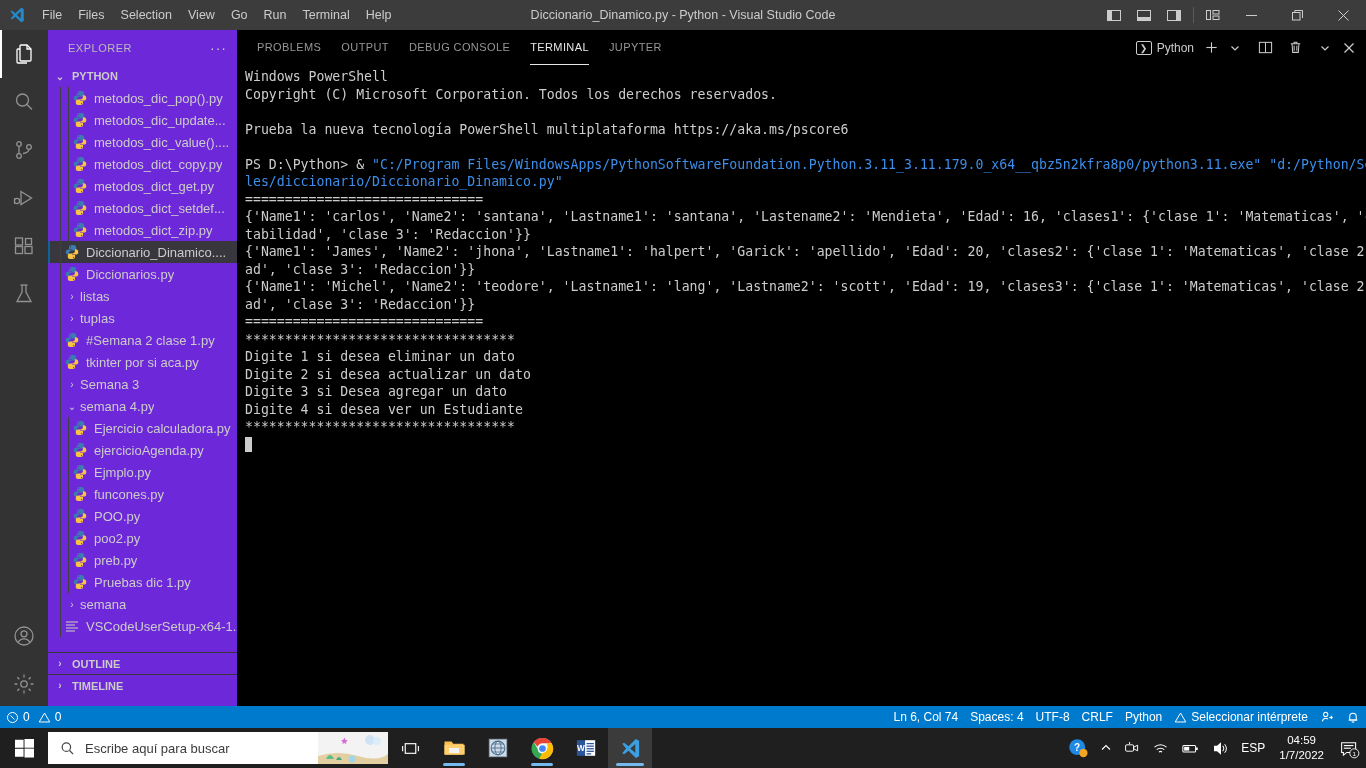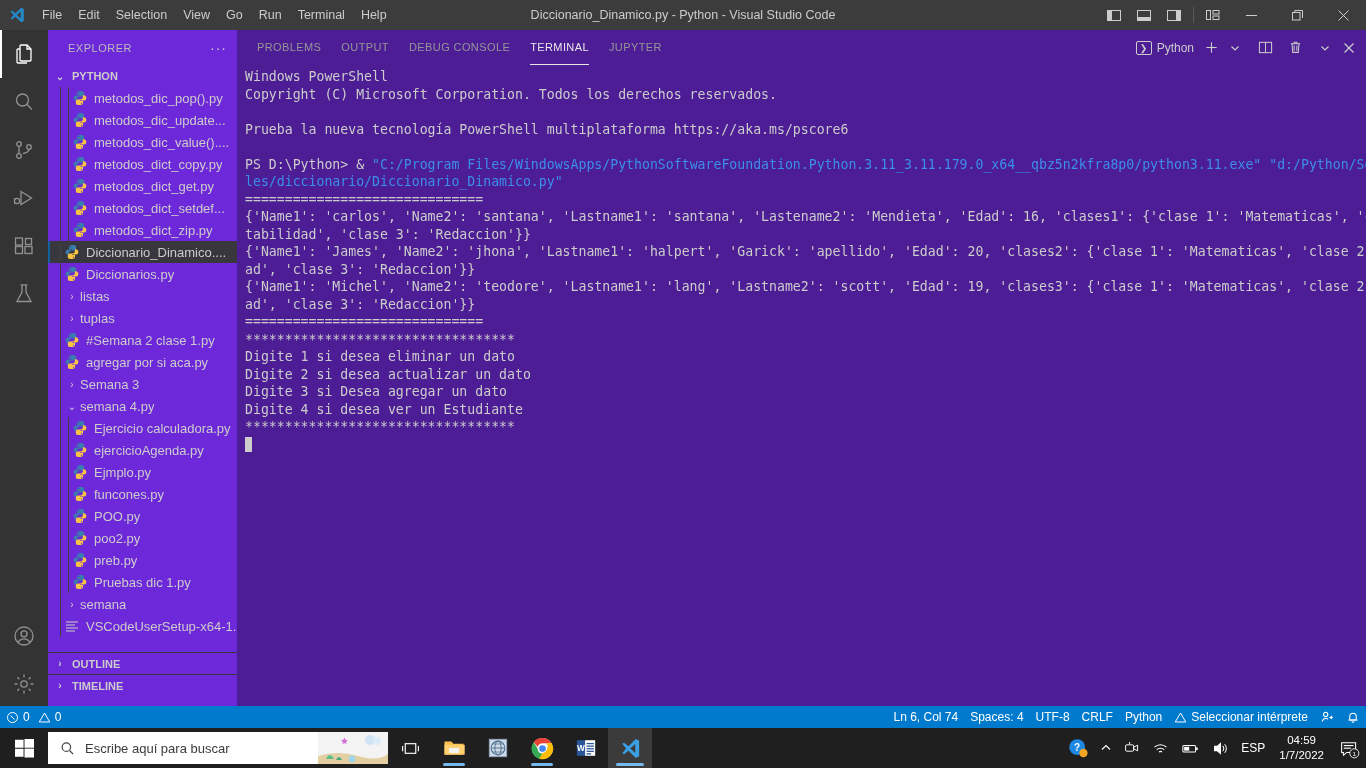--- a/index.html
+++ b/index.html
@@ -80,21 +80,21 @@
     width: 16px; height: 16px; margin-right: 6px; flex: 0 0 16px;
     display: inline-block;
   }
   .label-text { overflow: hidden; text-overflow: clip; }
   #outline-section { border-top: 1px solid #373737; }
   #timeline-section { border-top: 1px solid #373737; }
 
   
   #panel {
     position: absolute; left: 237px; top: 30px; width: 1129px; height: 678px;
-    background: #4c1d95;
+    background: #000000;
   }
   #panel-tabs {
     height: 35px; display: flex; align-items: center; padding-left: 20px;
     position: relative;
   }
   .ptab {
     font-size: 11px; letter-spacing: .4px; color: #969696; margin-right: 20px;
     height: 35px; line-height: 35px; position: relative; white-space: nowrap;
   }
   .ptab.active { color: #e7e7e7; }
@@ -176,21 +176,21 @@
 
 <div id="titlebar">
   <div id="vscode-logo">
     <svg width="18" height="18" viewBox="0 0 24 24">
       <path d="M17.6 2.2 9.9 9.6 5.3 6.1 3.4 7l4 5-4 5 1.9.9 4.6-3.5 7.7 7.4L21 20V4l-3.4-1.8zM17 7.3v9.4l-5.2-4.7L17 7.3z" fill="#2489ca"></path>
     </svg>
   </div>
   <div id="menubar">
     <span class="menu-item">File</span>
   </div>
-  <span class="menu-item">Edit</span>
+  <span class="menu-item">Files</span>
   <span class="menu-item">Selection</span>
   <span class="menu-item">View</span>
   <span class="menu-item">Go</span>
   <span class="menu-item">Run</span>
   <span class="menu-item">Terminal</span>
   <span class="menu-item">Help</span>
 
   <div id="title-center">Diccionario_Dinamico.py - Python - Visual Studio Code</div>
 
   <div id="titlebar-right">
@@ -447,21 +447,21 @@
       </div>
       <div class="row">
         <span class="indent-guide" style="left: 12px;"></span>
         <span style="display: inline-block; flex: 0 0 auto; width: 16px;"></span>
         <span style="display: inline-flex; align-items: center;">
           <svg class="py-icon" viewBox="0 0 16 16">
             <path d="M7.8 1C5.6 1 5 2 5 3.3v1.6h3v.5H4.1C2.7 5.4 1.7 6.2 1.7 8s1 2.7 2.4 2.7h1V9.1c0-1.4 1.1-2.5 2.5-2.5h2.6c1.1 0 2-.9 2-2V3.3C12.2 2 11.3 1 9.9 1H7.8zM6.5 2.1a.6.6 0 1 1 0 1.2.6.6 0 0 1 0-1.2z" fill="#3a7cb0"></path>
             <path d="M8.2 15c2.2 0 2.8-1 2.8-2.3v-1.6H8v-.5h3.9c1.4 0 2.4-.8 2.4-2.6S13.3 5.3 11.9 5.3h-1v1.6c0 1.4-1.1 2.5-2.5 2.5H5.8c-1.1 0-2 .9-2 2v1.3C3.8 14 4.7 15 6.1 15h2.1zm1.3-1.1a.6.6 0 1 1 0-1.2.6.6 0 0 1 0 1.2z" fill="#f7c543"></path>
           </svg>
         </span>
-        <span class="label-text">agregar por si aca.py</span>
+        <span class="label-text">tkinter por si aca.py</span>
       </div>
       <div class="row">
         <span class="indent-guide" style="left: 12px;"></span>
         <span style="display: inline-block; flex: 0 0 auto; width: 16px;"></span>
         <span style="display: inline-flex; align-items: center;">
           <span class="twisty">›</span>
         </span>
         <span class="label-text">Semana 3</span>
       </div>
       <div class="row">

